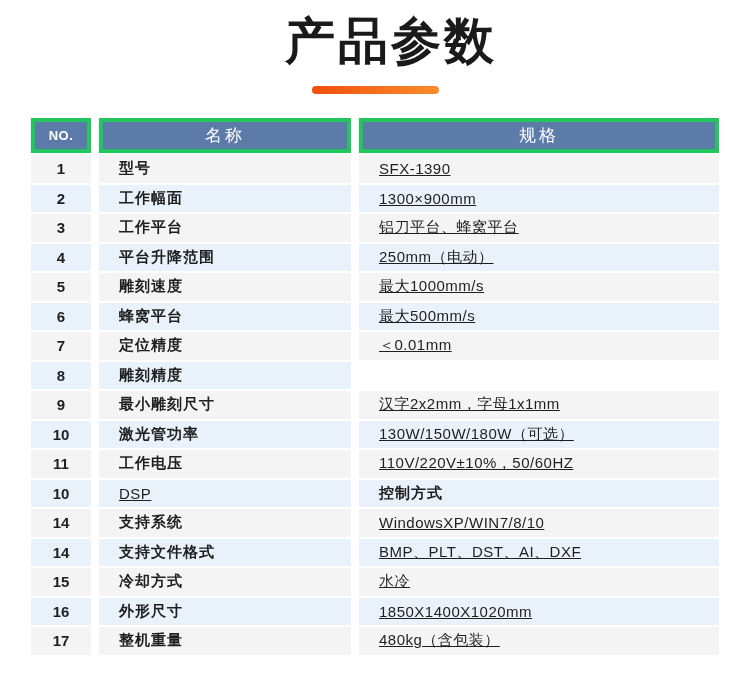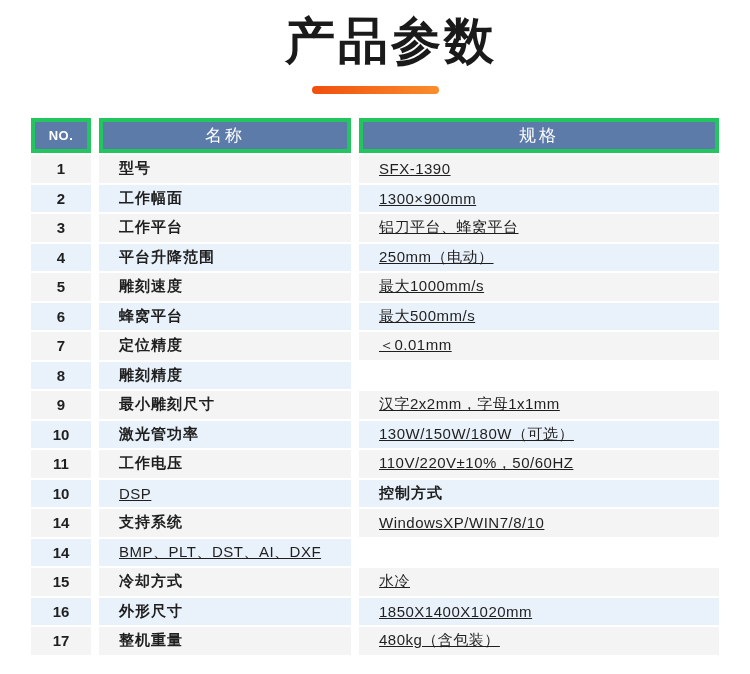--- a/index.html
+++ b/index.html
@@ -155,20 +155,21 @@
         <div class="td td-spec">DSP</div>
         <div class="td td-name">控制方式</div>
       </div>
       <div class="trow">
         <div class="td td-no">14</div>
         <div class="td td-name">支持系统</div>
         <div class="td td-spec">WindowsXP/WIN7/8/10</div>
       </div>
       <div class="trow">
         <div class="td td-no">14</div>
+        <div class="td td-name">支持文件格式</div>
         <div class="td td-spec">BMP、PLT、DST、AI、DXF</div>
       </div>
       <div class="trow">
         <div class="td td-no">15</div>
         <div class="td td-name">冷却方式</div>
         <div class="td td-spec">水冷</div>
       </div>
       <div class="trow">
         <div class="td td-no">16</div>
         <div class="td td-name">外形尺寸</div>

